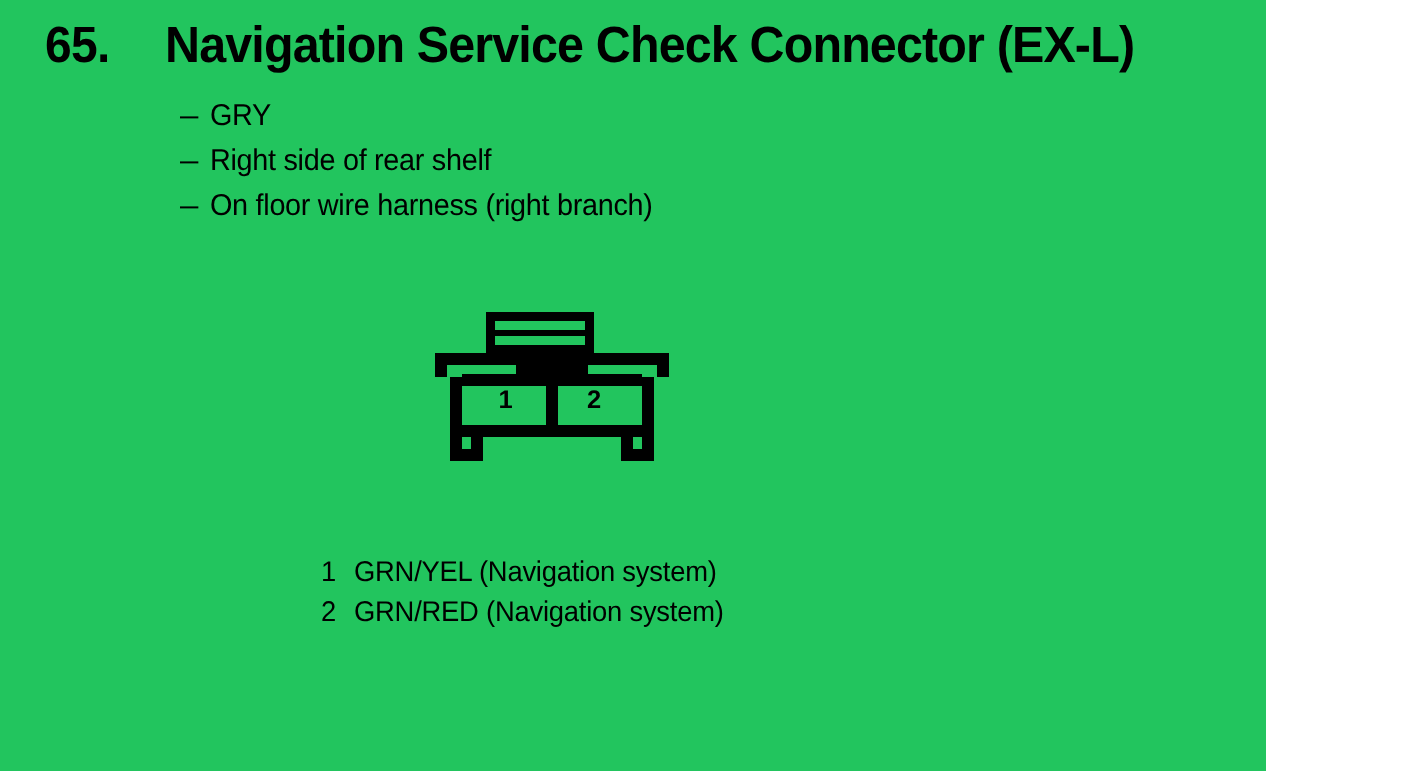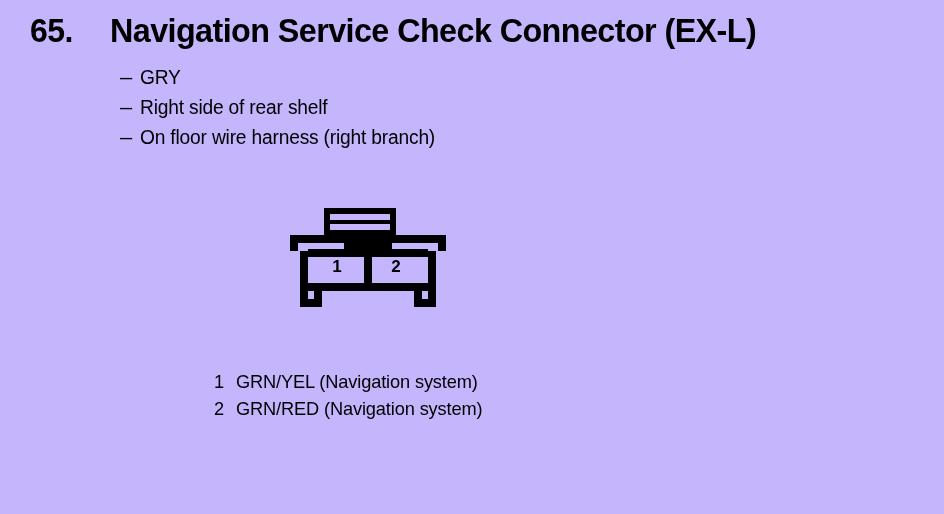--- a/index.html
+++ b/index.html
@@ -15,23 +15,23 @@
     overflow: hidden;
     font-family: "Liberation Sans", sans-serif;
     color: #000000;
     -webkit-font-smoothing: none;
   }
 
   #page {
     position: absolute;
     left: 0;
     top: 0;
-    width: 944px;
+    width: 844px;
     height: 514px;
-    background: #c4b5fd;
+    background: #22c55e;
   }
 
   
   .header {
     position: absolute;
     left: 30px;
     top: 10px;
     width: 910px;
     height: 46px;
     display: flex;

